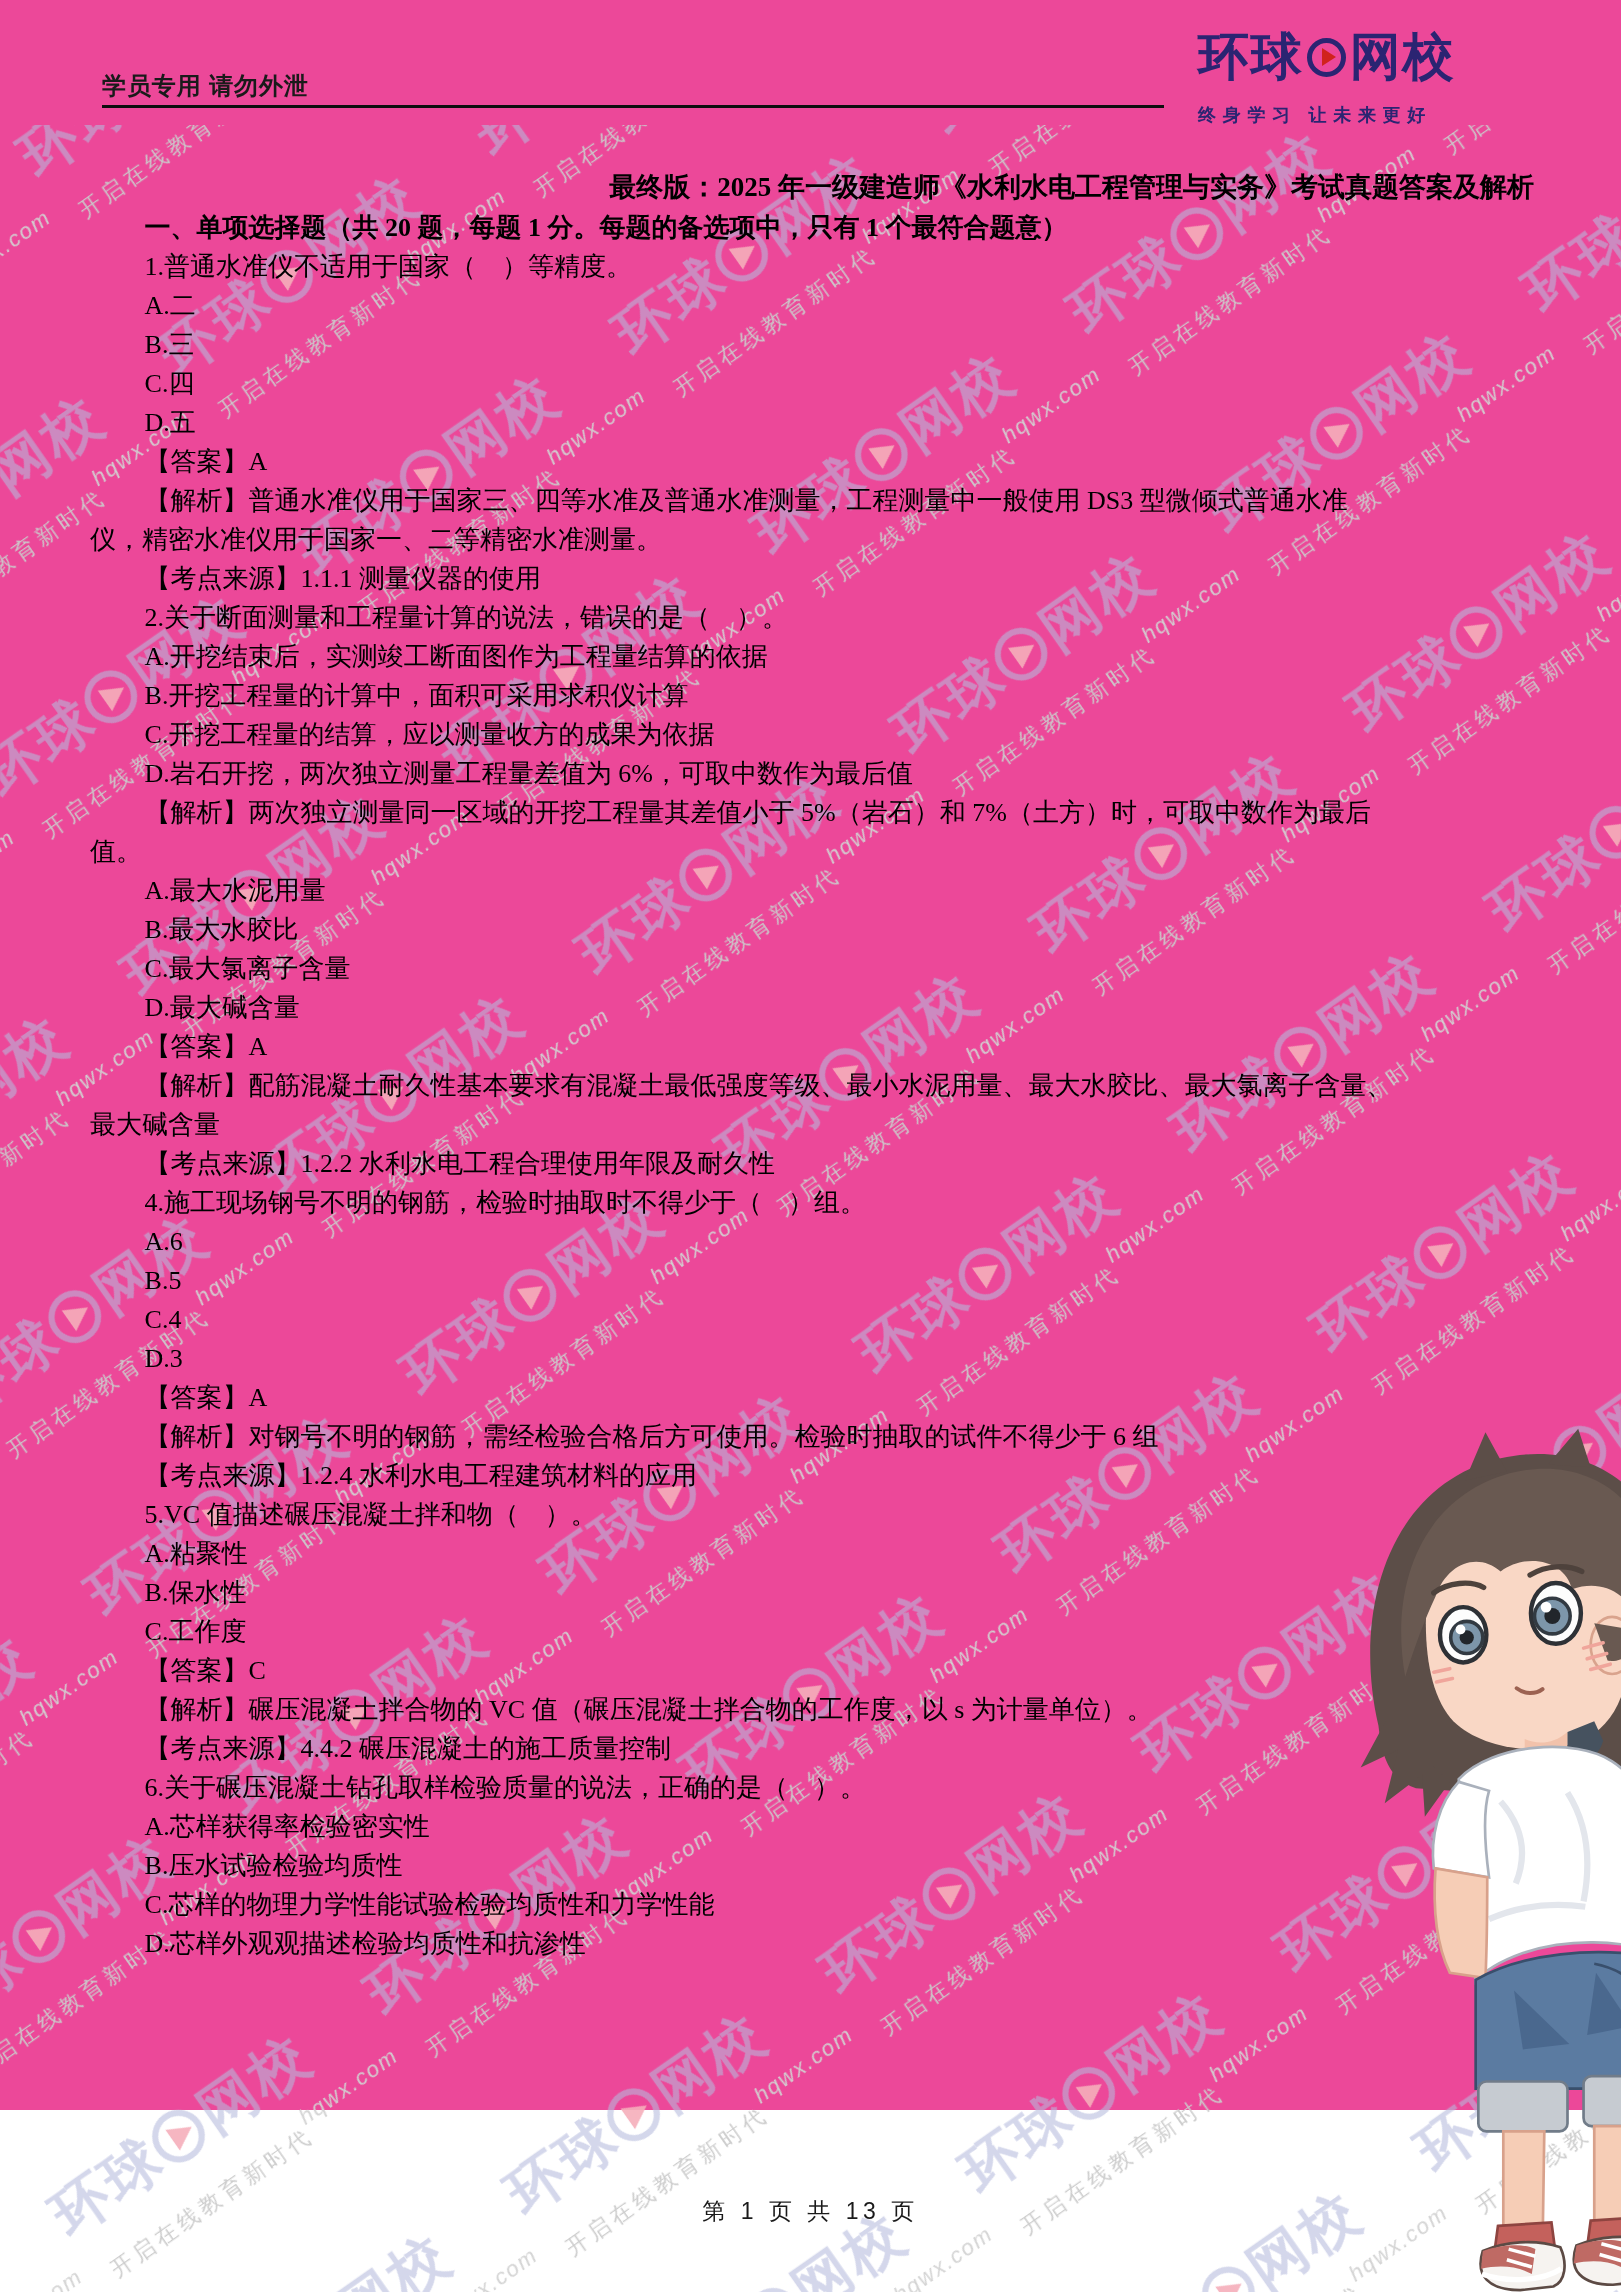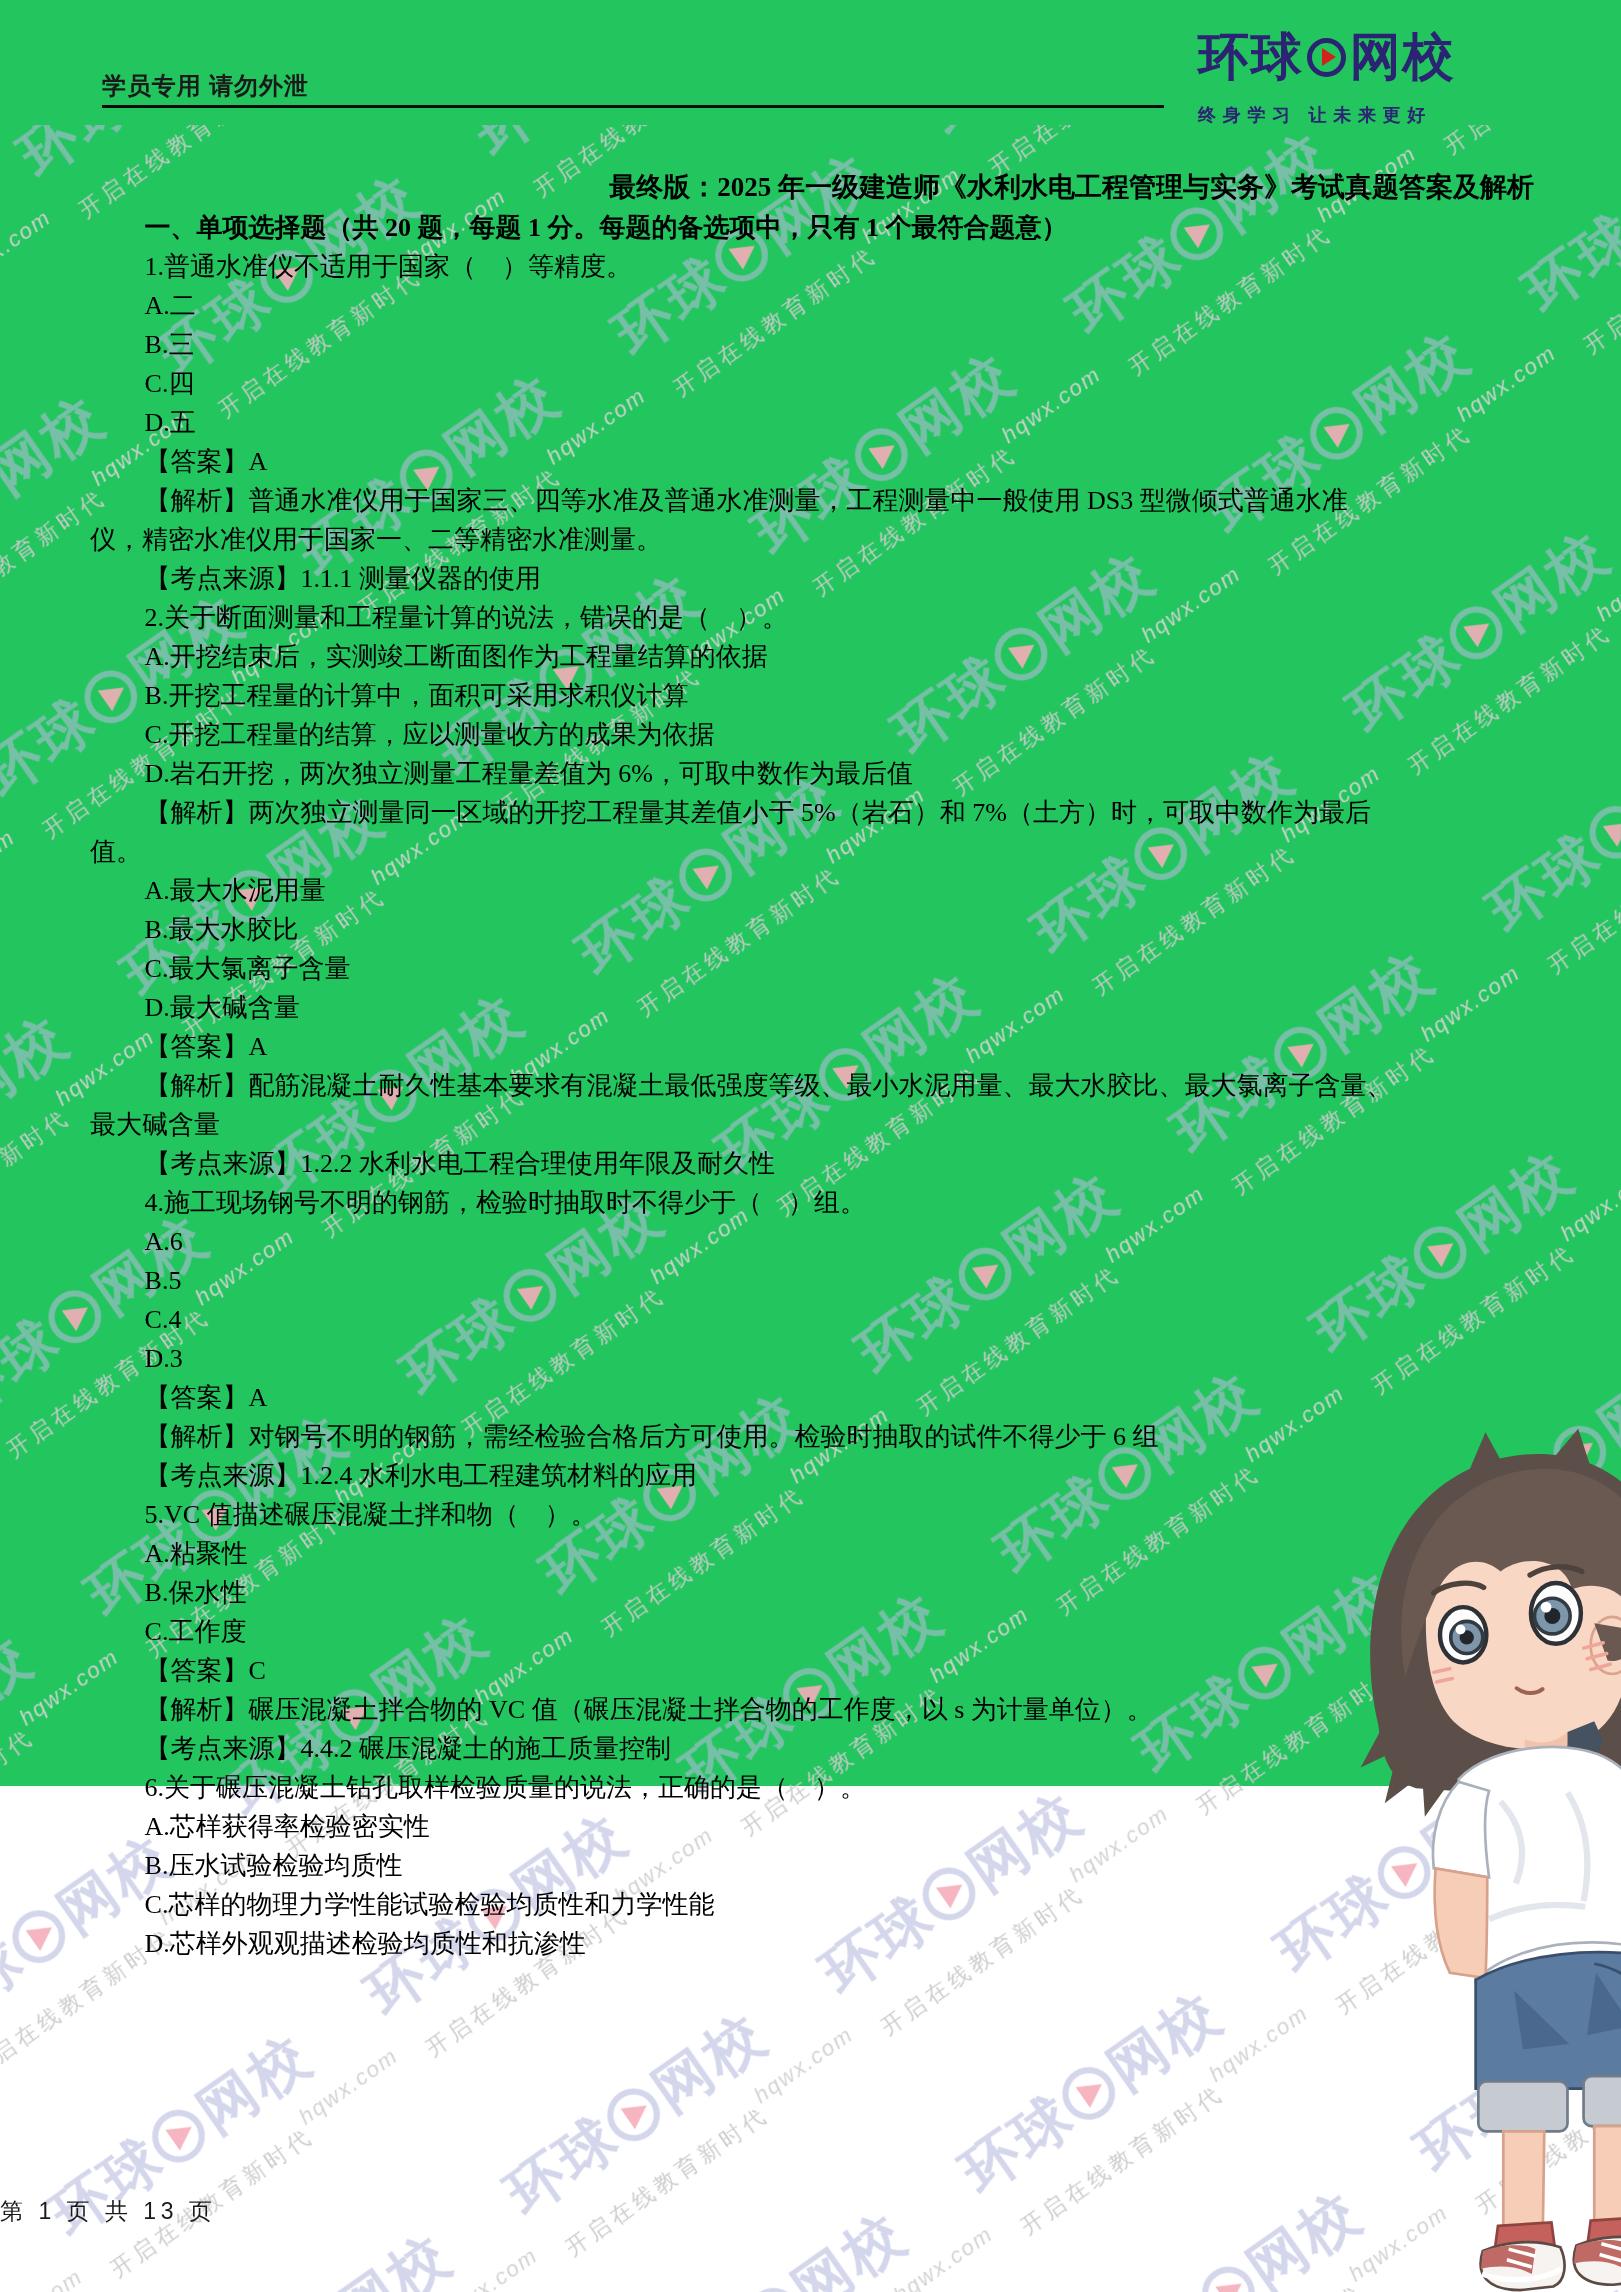--- a/index.html
+++ b/index.html
@@ -1,18 +1,18 @@
 <!DOCTYPE html>
 <html style="font-size:14.3px"><head>
 <meta charset="utf-8">
 <style>
   html,body{margin:0;padding:0;}
   body{width:1621px;height:2293px;position:relative;background:#ffffff;overflow:hidden;
        font-family:"Liberation Serif","DejaVu Serif",serif;color:#111;}
-  .page{position:absolute;inset:0;width:1621px;height:1786px;background:#22c55e;}
+  .page{position:absolute;inset:0;width:1621px;height:2110px;background:#ec4899;}
 
   
   .watermark{position:absolute;left:0;top:125px;width:1621px;height:2167px;z-index:1;pointer-events:none;}
   .wm-logo{font-family:"Liberation Sans","DejaVu Sans",sans-serif;font-weight:bold;
            font-size:64px;fill:#b5badd;opacity:.58;letter-spacing:4px;}
   .wm-caption{font-family:"Liberation Sans","DejaVu Sans",sans-serif;font-size:25px;
               fill:#cbcbcb;opacity:.95;letter-spacing:5px;}
   .wm-domain{font-family:"Liberation Sans","DejaVu Sans",sans-serif;font-size:25px;
              fill:#d2d2d2;opacity:.95;letter-spacing:2px;font-style:italic;}
 
@@ -32,21 +32,21 @@
 
   
   .content{position:absolute;left:90px;top:167px;width:1444px;z-index:3;
       font-size:26px;line-height:39px;color:#000;}
   .doc-title{text-align:right;font-weight:bold;font-size:27px;line-height:41px;}
   .section{font-weight:bold;text-indent:2.1em;}
   .qline{text-indent:2.1em;}
   .para{text-indent:2.1em;max-width:1309px;font-family:Liberation Serif, serif;}
 
   
-  .footer{position:absolute;left:0;top:2196px;width:1621px;text-align:left;z-index:3;
+  .footer{position:absolute;left:0;top:2196px;width:1621px;text-align:center;z-index:3;
       font-family:"Liberation Sans","DejaVu Sans",sans-serif;font-size:23px;
       letter-spacing:4.5px;color:#1a1a1a;}
 
   
   .mascot{position:absolute;left:1300px;top:1417px;width:321px;height:876px;z-index:2;}
 </style>
 </head>
 <body>
 
 <div class="page">

